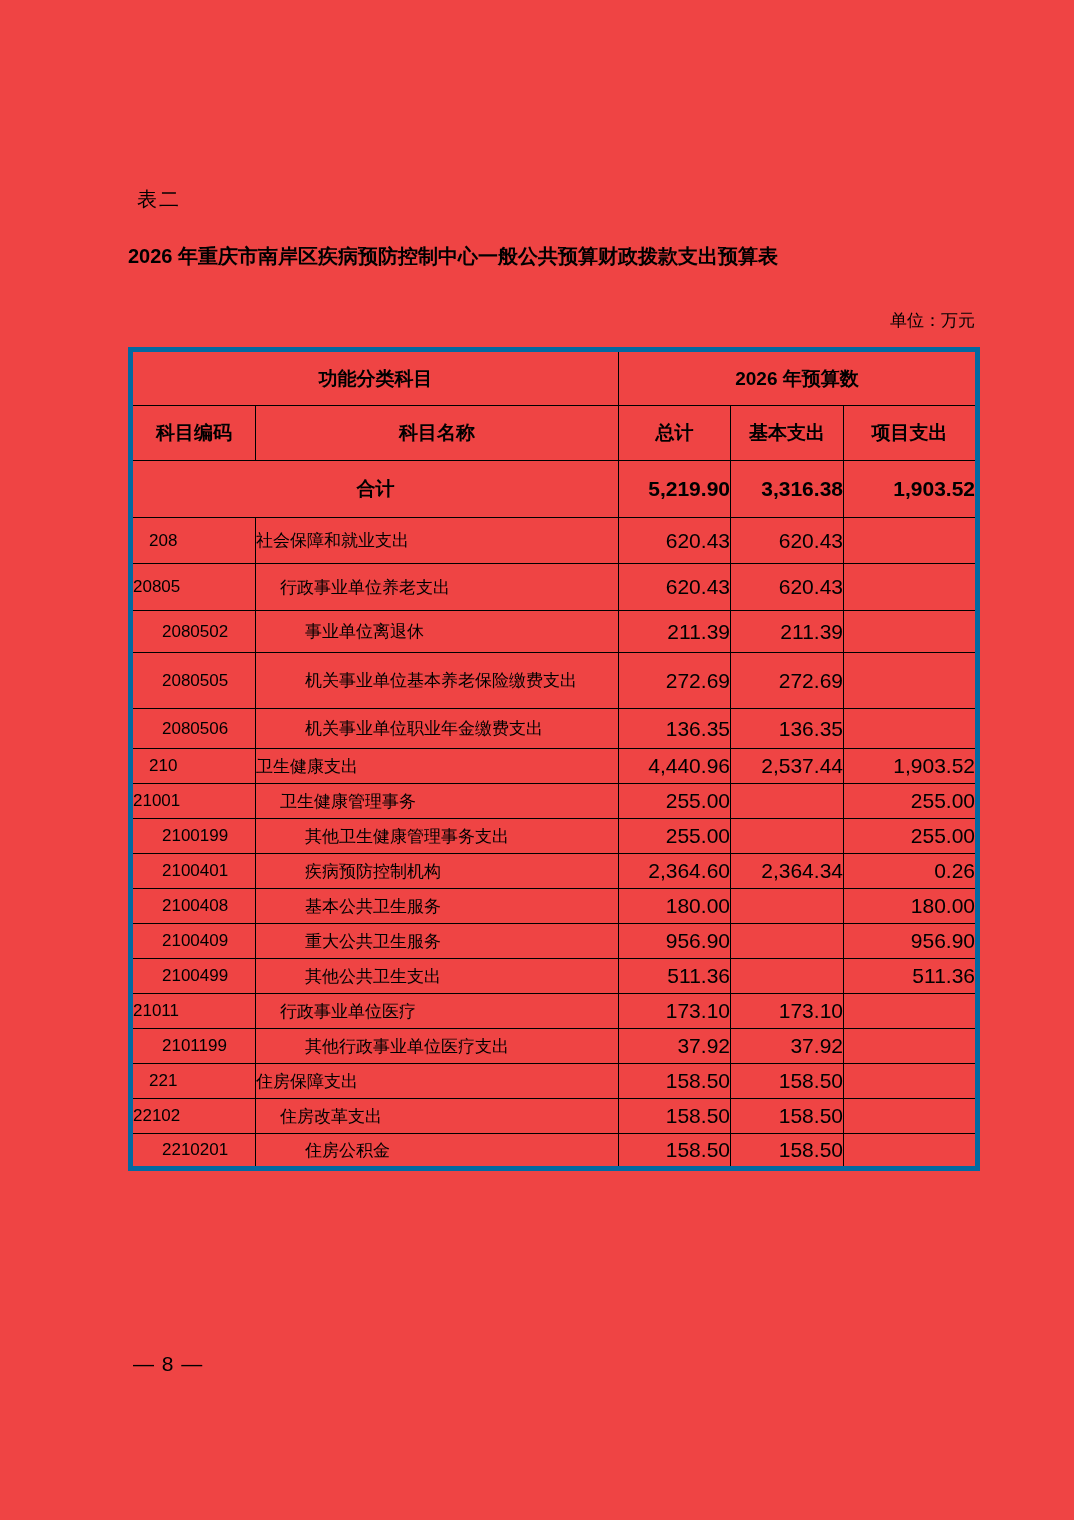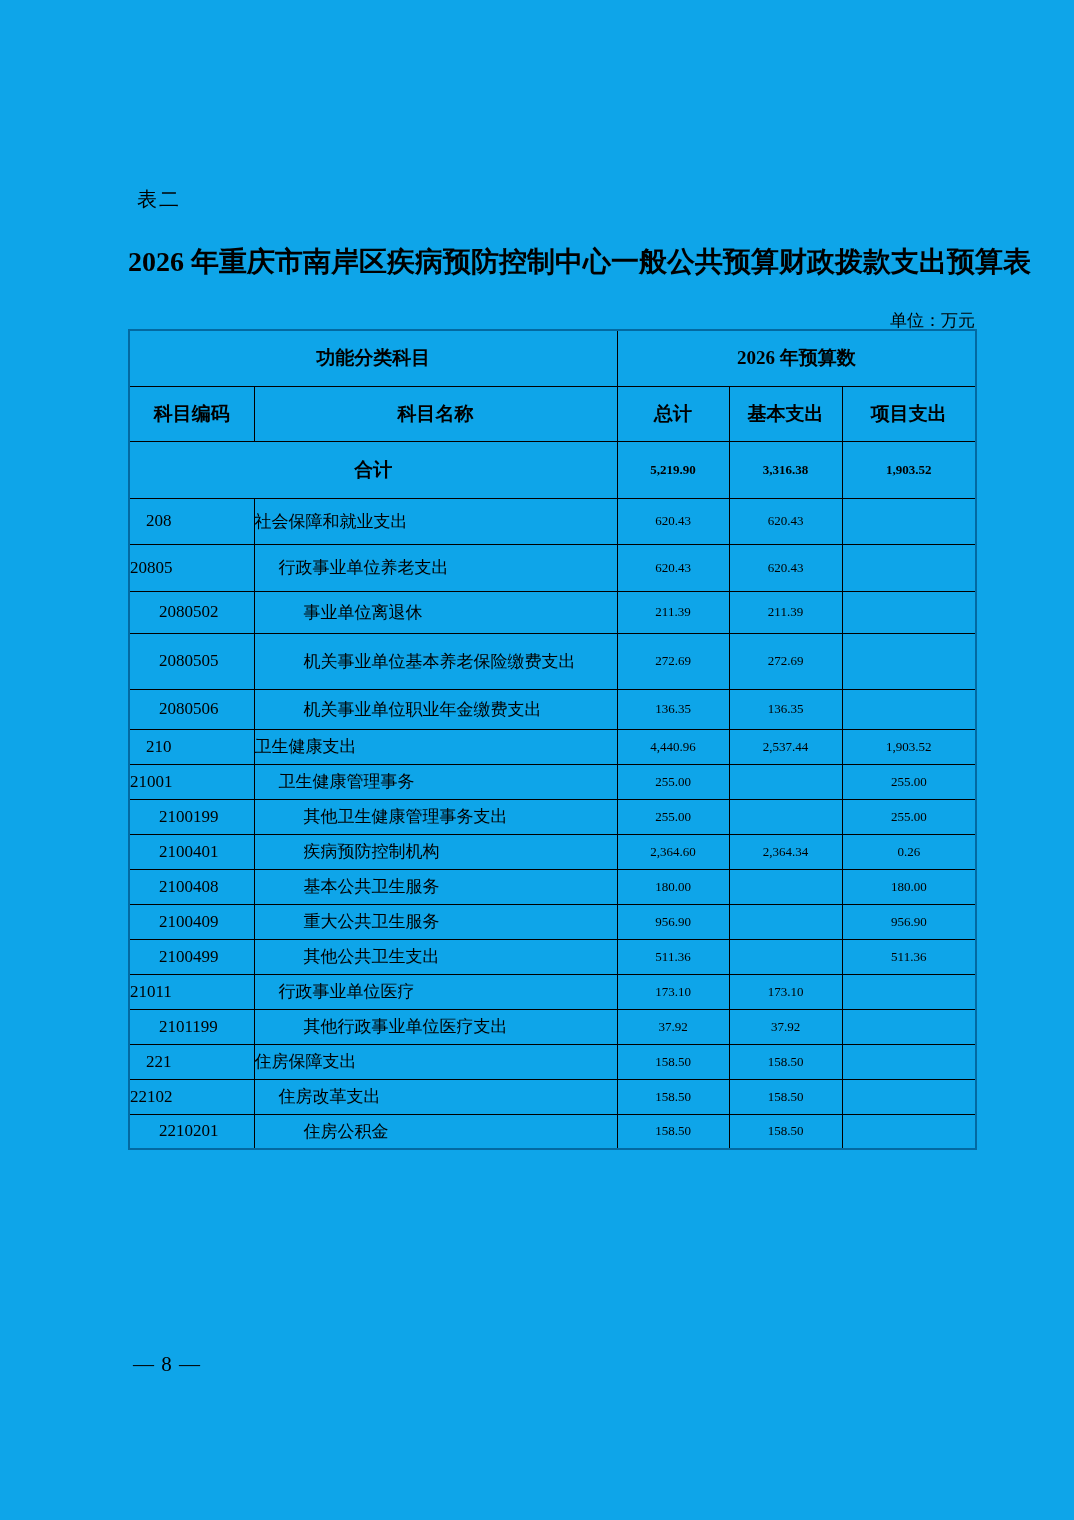--- a/index.html
+++ b/index.html
@@ -1,59 +1,59 @@
 <!DOCTYPE html>
 <html><head>
 <meta charset="utf-8">
 <style>
   html,body{margin:0;padding:0;background:#e8e8e8;}
   .page{
     position:relative;
     width:1074px;height:1520px;
-    background:#0ea5e9;
-    font-family:Liberation Serif, serif;
+    background:#ef4444;
+    font-family:Liberation Sans, sans-serif;
     color:#000;
     overflow:hidden;
   }
   .table-label{
     position:absolute;left:137px;top:186px;
     font-size:20px;letter-spacing:2px;
   }
   .doc-title{
     position:absolute;left:128px;top:243px;width:847px;
-    text-align:left;font-size:28px;font-weight:bold;
+    text-align:left;font-size:20px;font-weight:bold;
     white-space:nowrap;
   }
   .unit-note{
     position:absolute;left:128px;top:309px;width:847px;
     text-align:right;font-size:17px;
   }
   table.budget{
-    position:absolute;left:128px;top:329px;
+    position:absolute;left:128px;top:347px;
     width:847px;
     border-collapse:collapse;
     table-layout:fixed;
-    border:2px solid #0369a1;
+    border:5px solid #0369a1;
   }
   table.budget th, table.budget td{
     border:1px solid #000;
     padding:0;
     vertical-align:middle;
     overflow:hidden;
     white-space:nowrap;
   }
   tr.hdr1{height:56px;}
   tr.hdr2{height:55px;margin-left:46px;}
   tr.sum{height:57px;}
   tr.h46{height:46px;} tr.h47{height:47px;} tr.h42{height:42px;}
   tr.h56{height:56px;} tr.h40{height:40px;margin-left:26px;} tr.h35{height:35px;}
   .th-cell{font-size:19px;font-weight:bold;text-align:center;}
   td.code{font-size:17px;text-align:left;}
   td.name{font-size:17px;text-align:left;}
-  td.num{font-size:13px;text-align:center;padding-right:12px;}
+  td.num{font-size:21px;text-align:right;padding-right:12px;}
   tr.sum td.num{font-weight:bold;}
   td.sum-label{font-size:19px;font-weight:bold;text-align:center;}
   tr.lvl1 td.code{padding-left:16px;}
   tr.lvl1 td.name{padding-left:0;margin-top:20px;}
   tr.lvl2 td.code{}
   tr.lvl2 td.name{padding-left:24px;}
   tr.lvl3 td.code{padding-left:29px;}
   tr.lvl3 td.name{padding-left:49px;}
   .page-number{
     position:absolute;left:133px;top:1352px;

